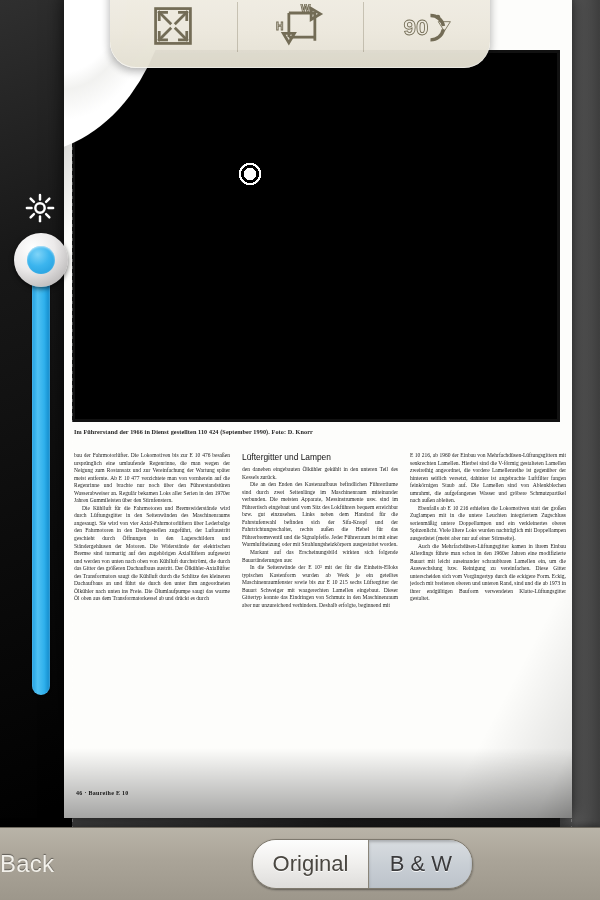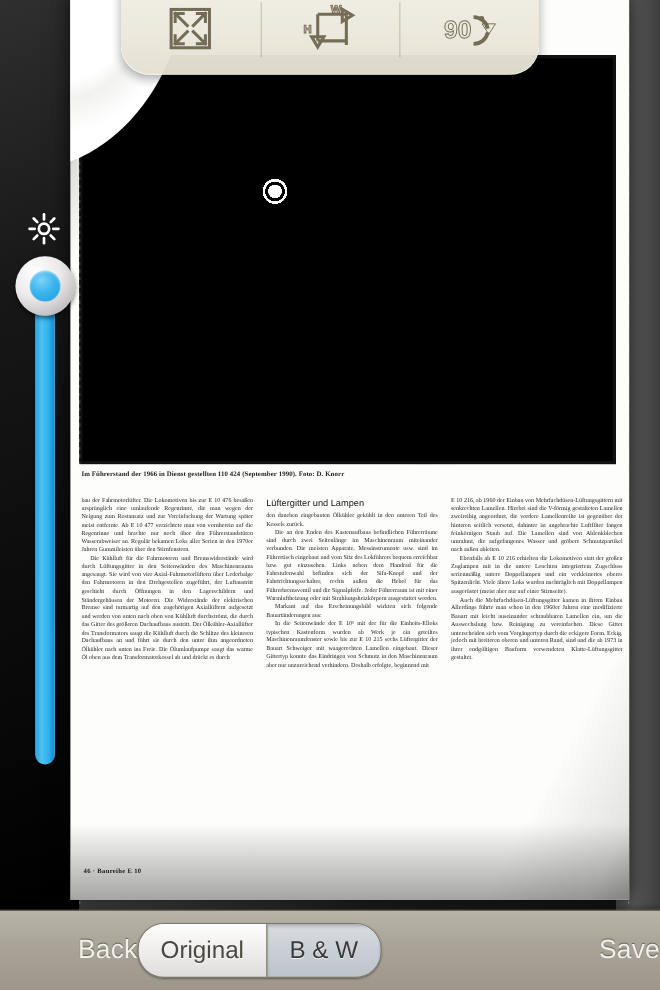--- a/index.html
+++ b/index.html
@@ -366,31 +366,31 @@
     height: 72px;
     background: linear-gradient(180deg, #b9b4a8 0%, #aaa498 44%, #9d978b 100%);
     border-top: 1px solid #6f6a60;
     display: flex;
     align-items: center;
     z-index: 30;
     box-shadow: 0 -2px 6px rgba(0,0,0,.35);
   }
   .bb-side {
     width: 125px;
-    text-align: right;
+    text-align: left;
     font-size: 24px;
     color: #f2f0ea;
     text-shadow: 0 -1px 1px rgba(0,0,0,.45);
     cursor: pointer;
     letter-spacing: .2px;
   }
   .bb-mid {
     flex: 1;
     display: flex;
-    justify-content: flex-start;
+    justify-content: center;
   }
   .segmented {
     display: flex;
     height: 48px;
     border-radius: 24px;
     overflow: hidden;
     border: 1px solid #7e796e;
     box-shadow: 0 1px 2px rgba(0,0,0,.4), inset 0 1px 0 rgba(255,255,255,.65);
   }
   .seg {
@@ -539,16 +539,15 @@
   <div class="bottombar">
     <div class="bb-side">Back</div>
 
     <div class="bb-mid">
       <div class="segmented" id="segmented">
           <div class="seg">Original</div>
           <div class="seg selected">B &amp; W</div>
         </div>
     </div>
 
-    <div class="bb-side">Save</div>
   </div>
 
 </div>
 
 </body></html>

